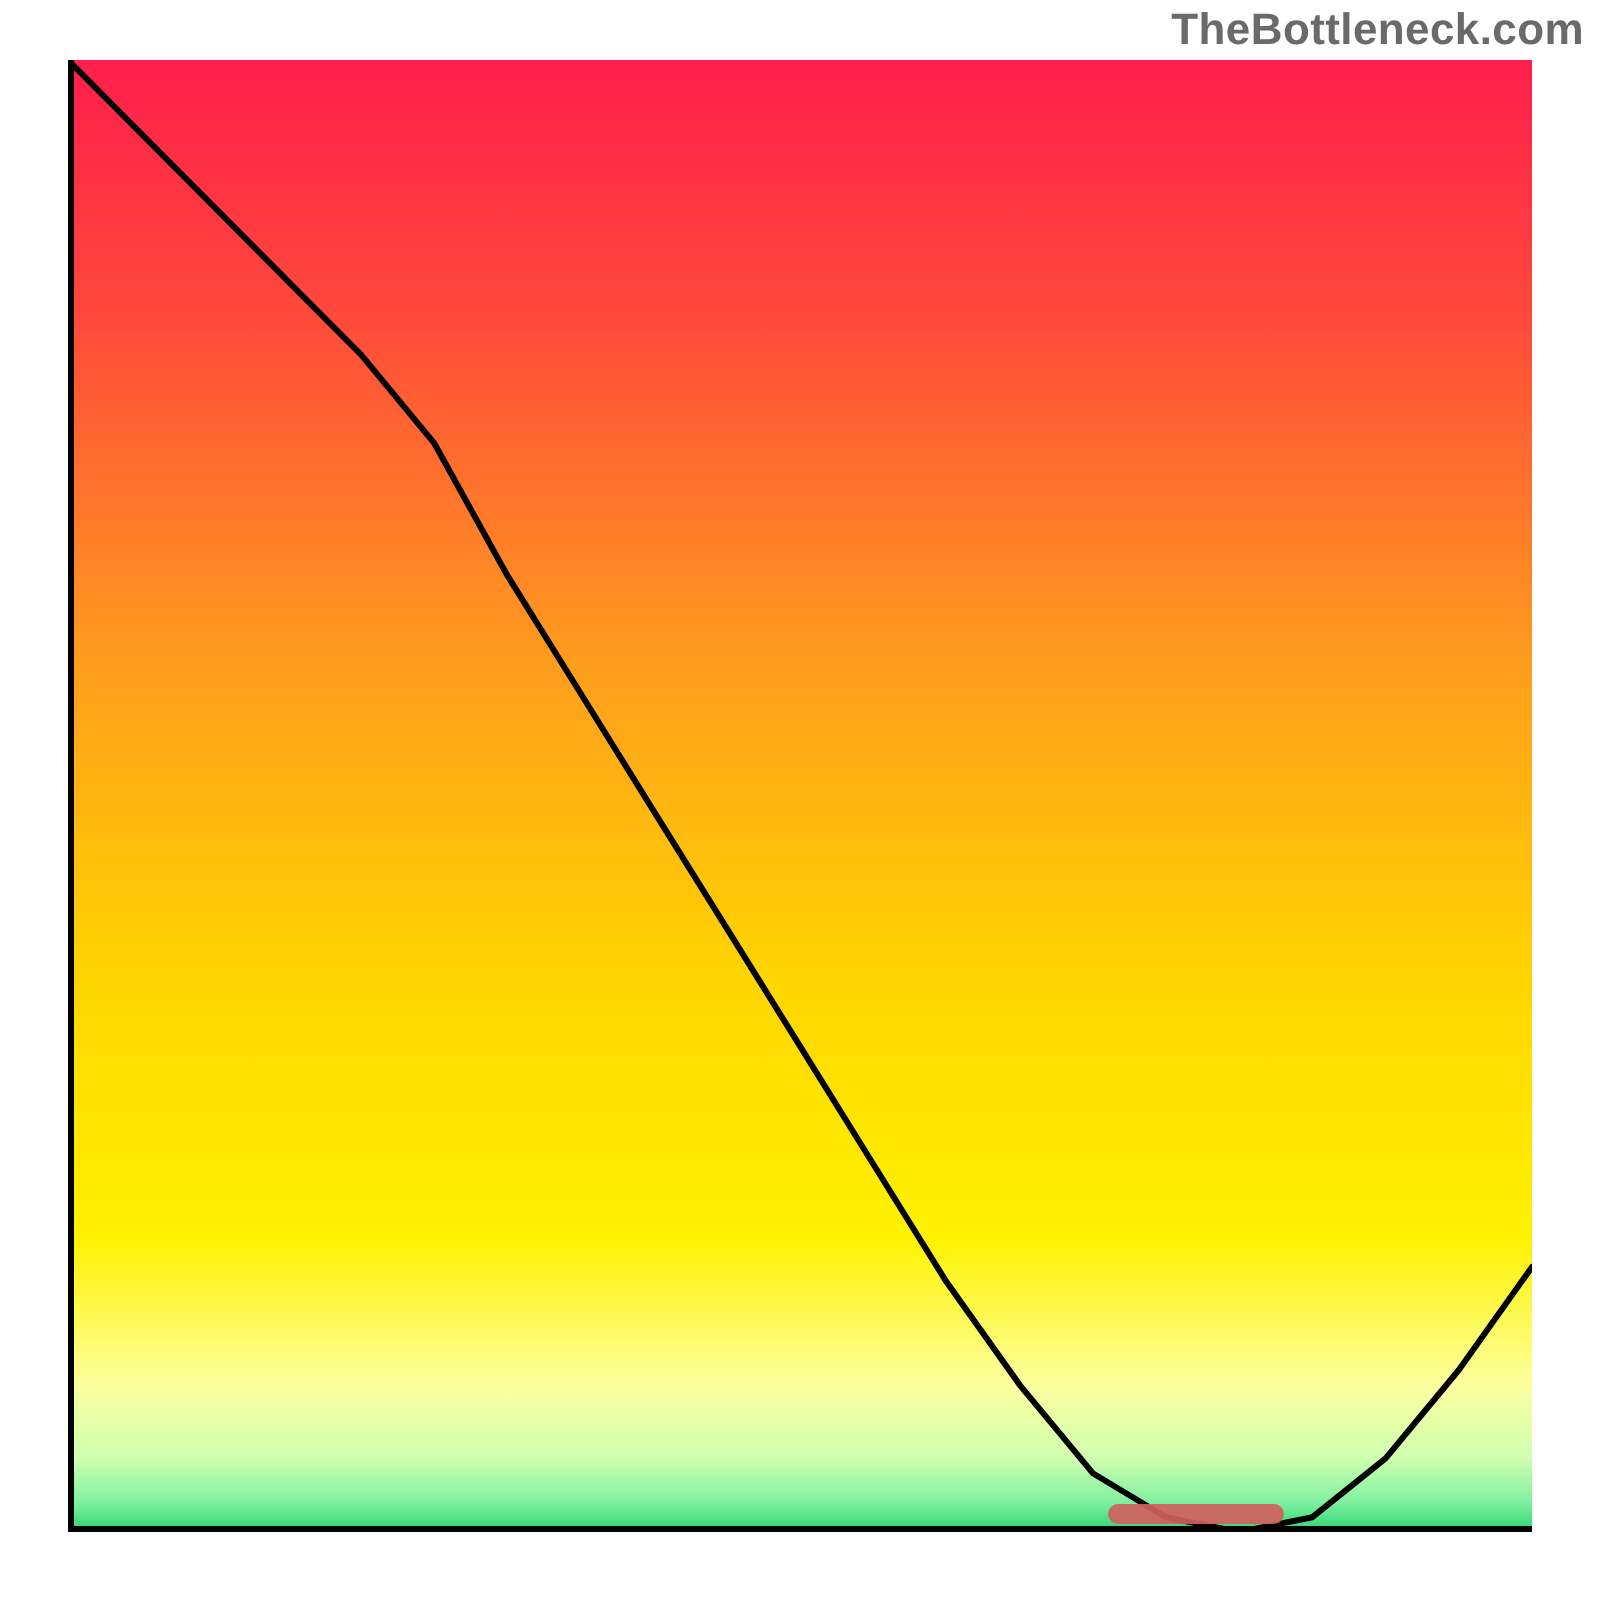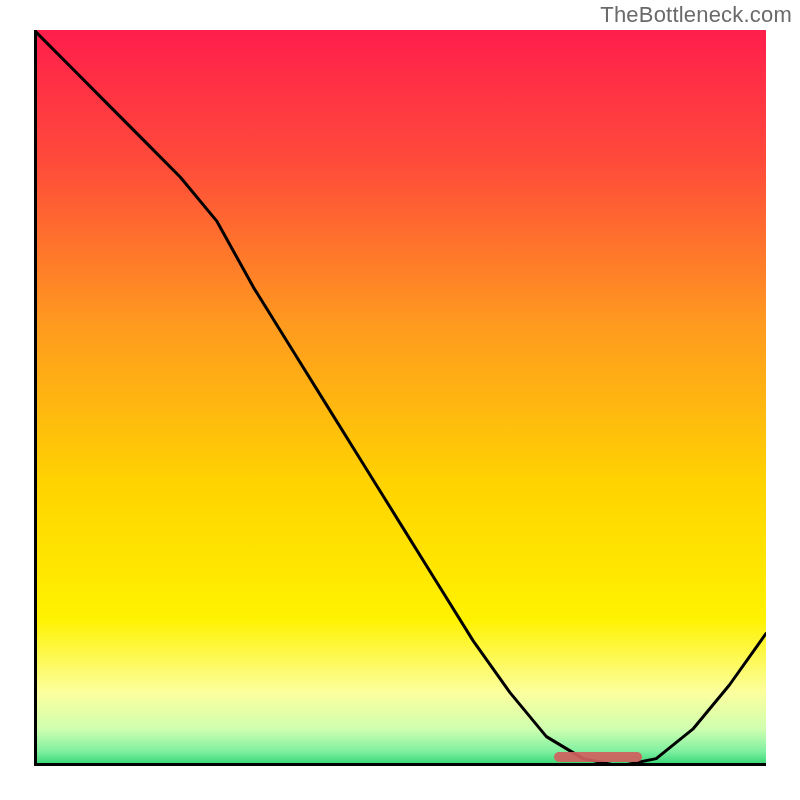--- a/index.html
+++ b/index.html
@@ -14,21 +14,21 @@
     position: relative;
     width: 800px;
     height: 800px;
   }
   .watermark {
     position: absolute;
     top: 2px;
     right: 8px;
     color: #6a6a6a;
     font-size: 22px;
-    font-weight: 400;
+    font-weight: 700;
     letter-spacing: 0.2px;
     text-align: right;
   }
   .plot-area {
     position: absolute;
     left: 34px;
     top: 30px;
     width: 732px;
     height: 736px;
     box-sizing: border-box;

